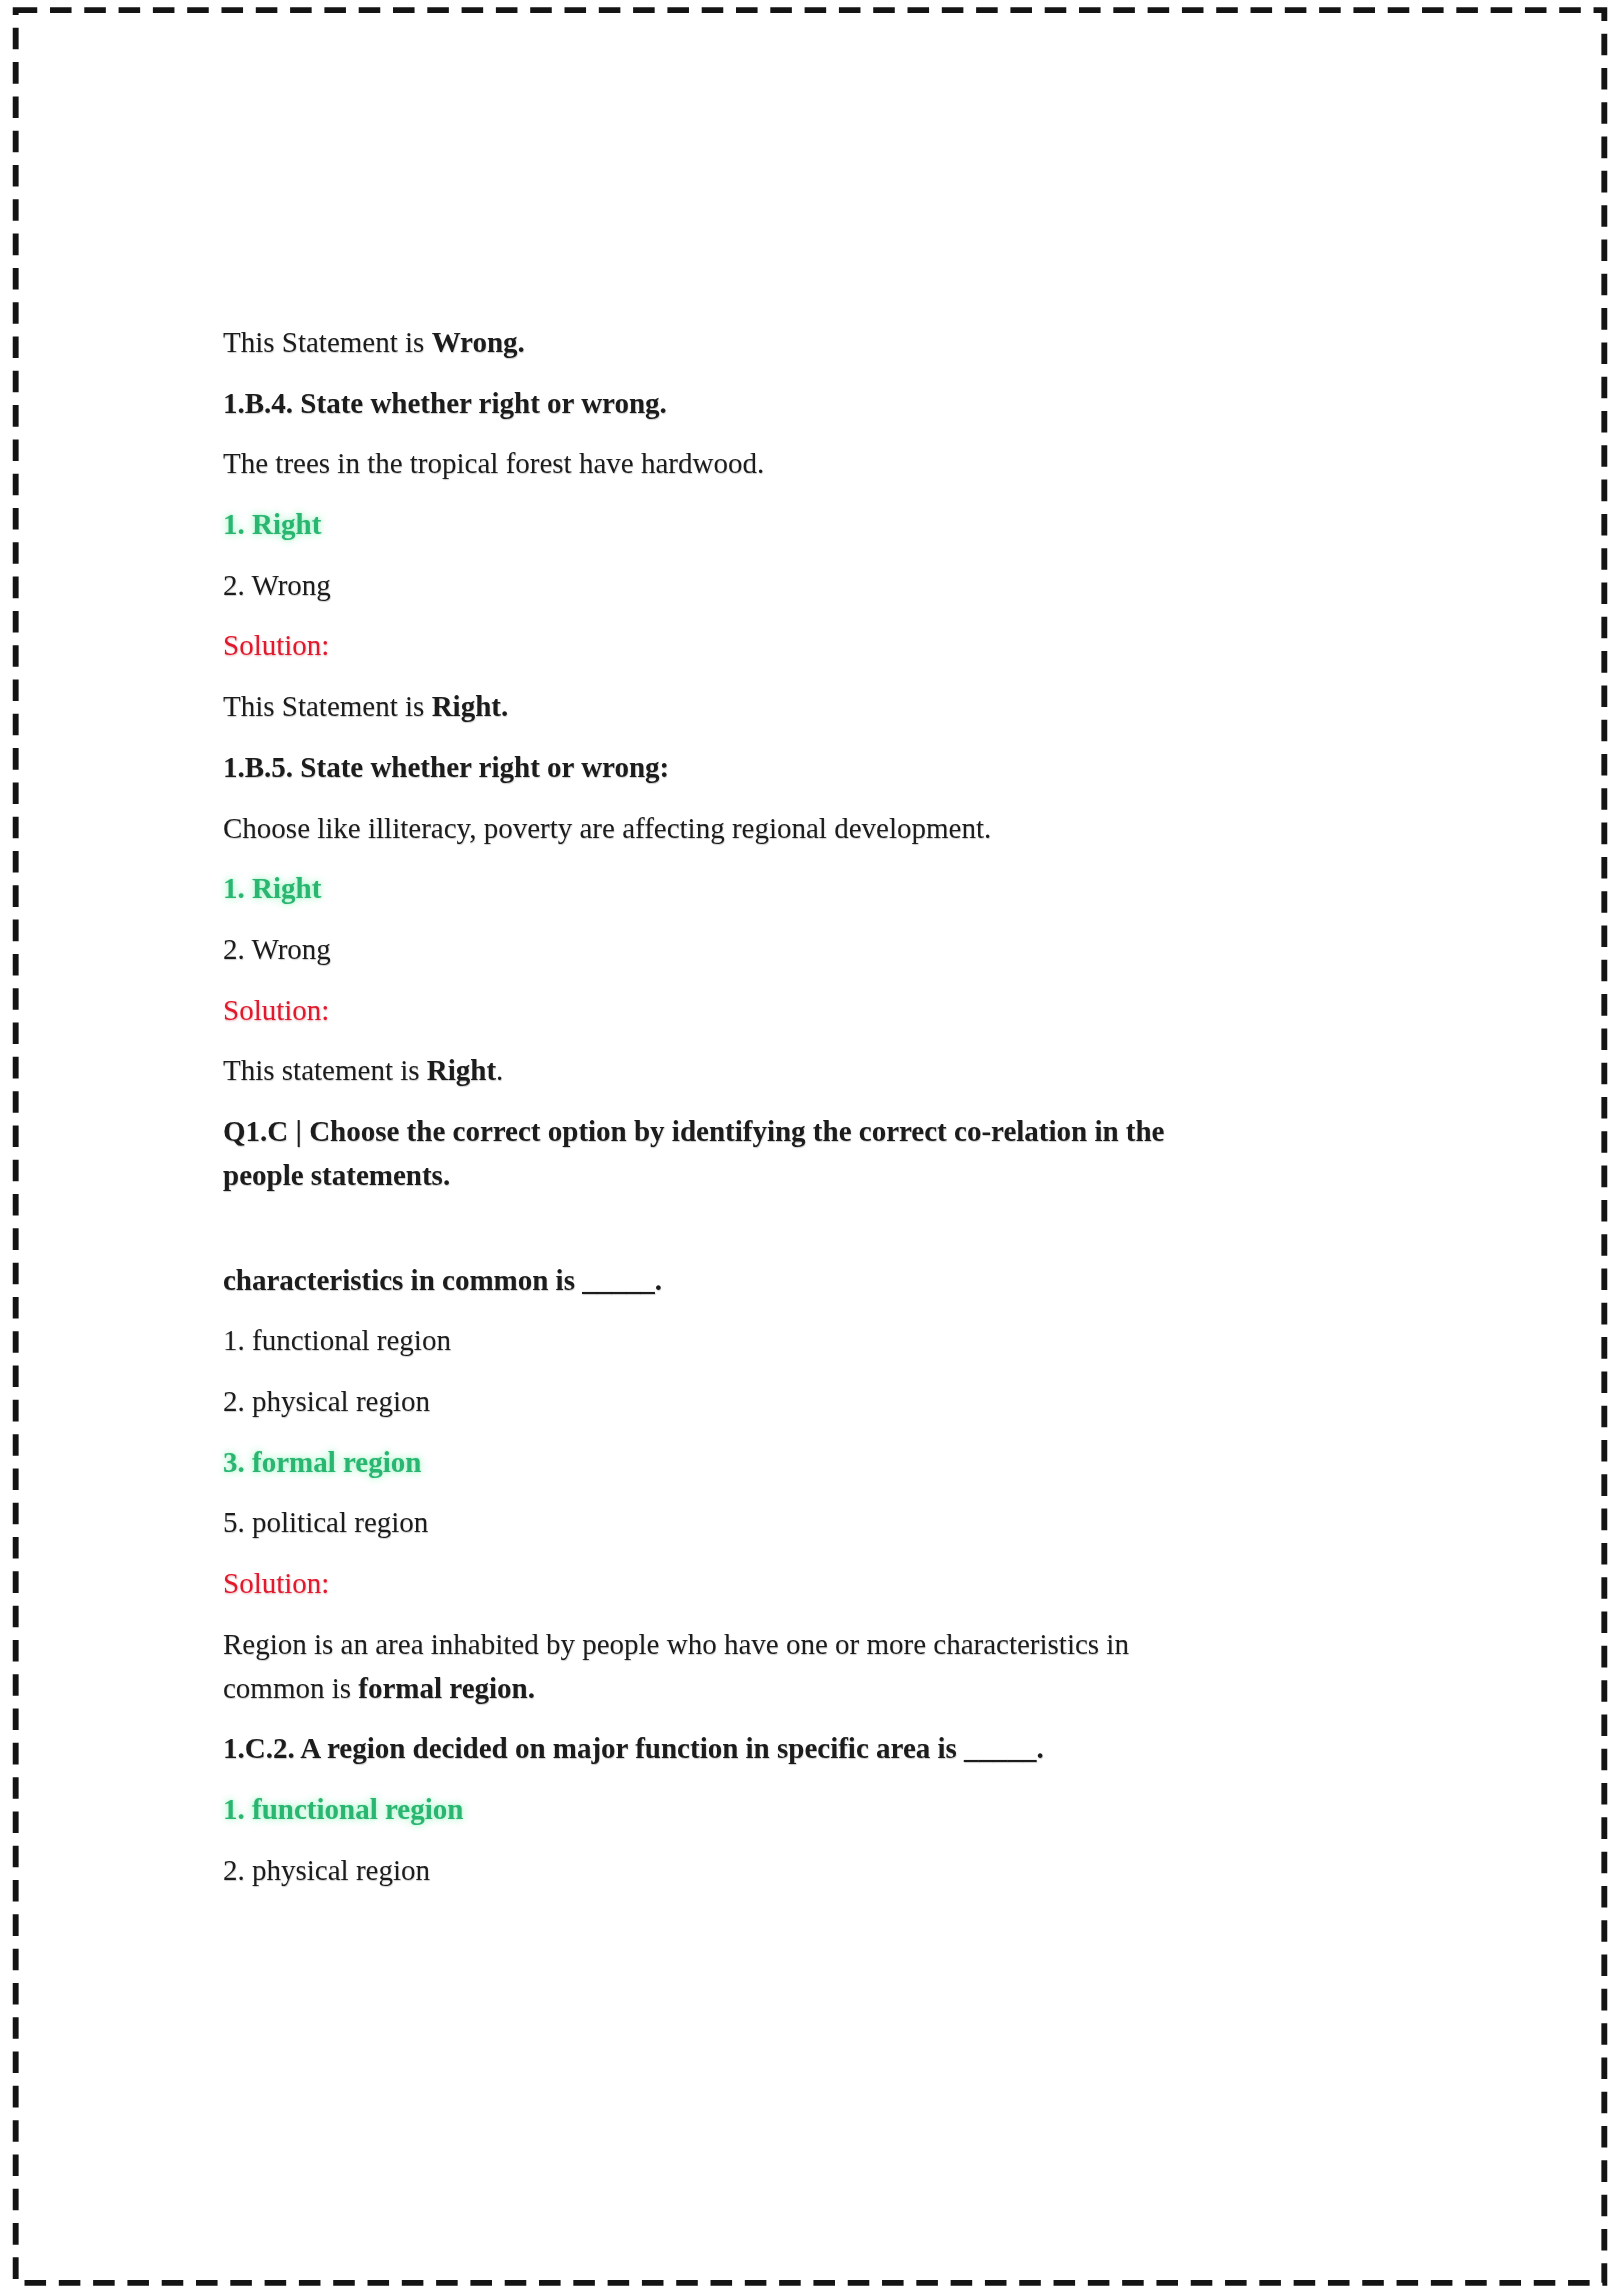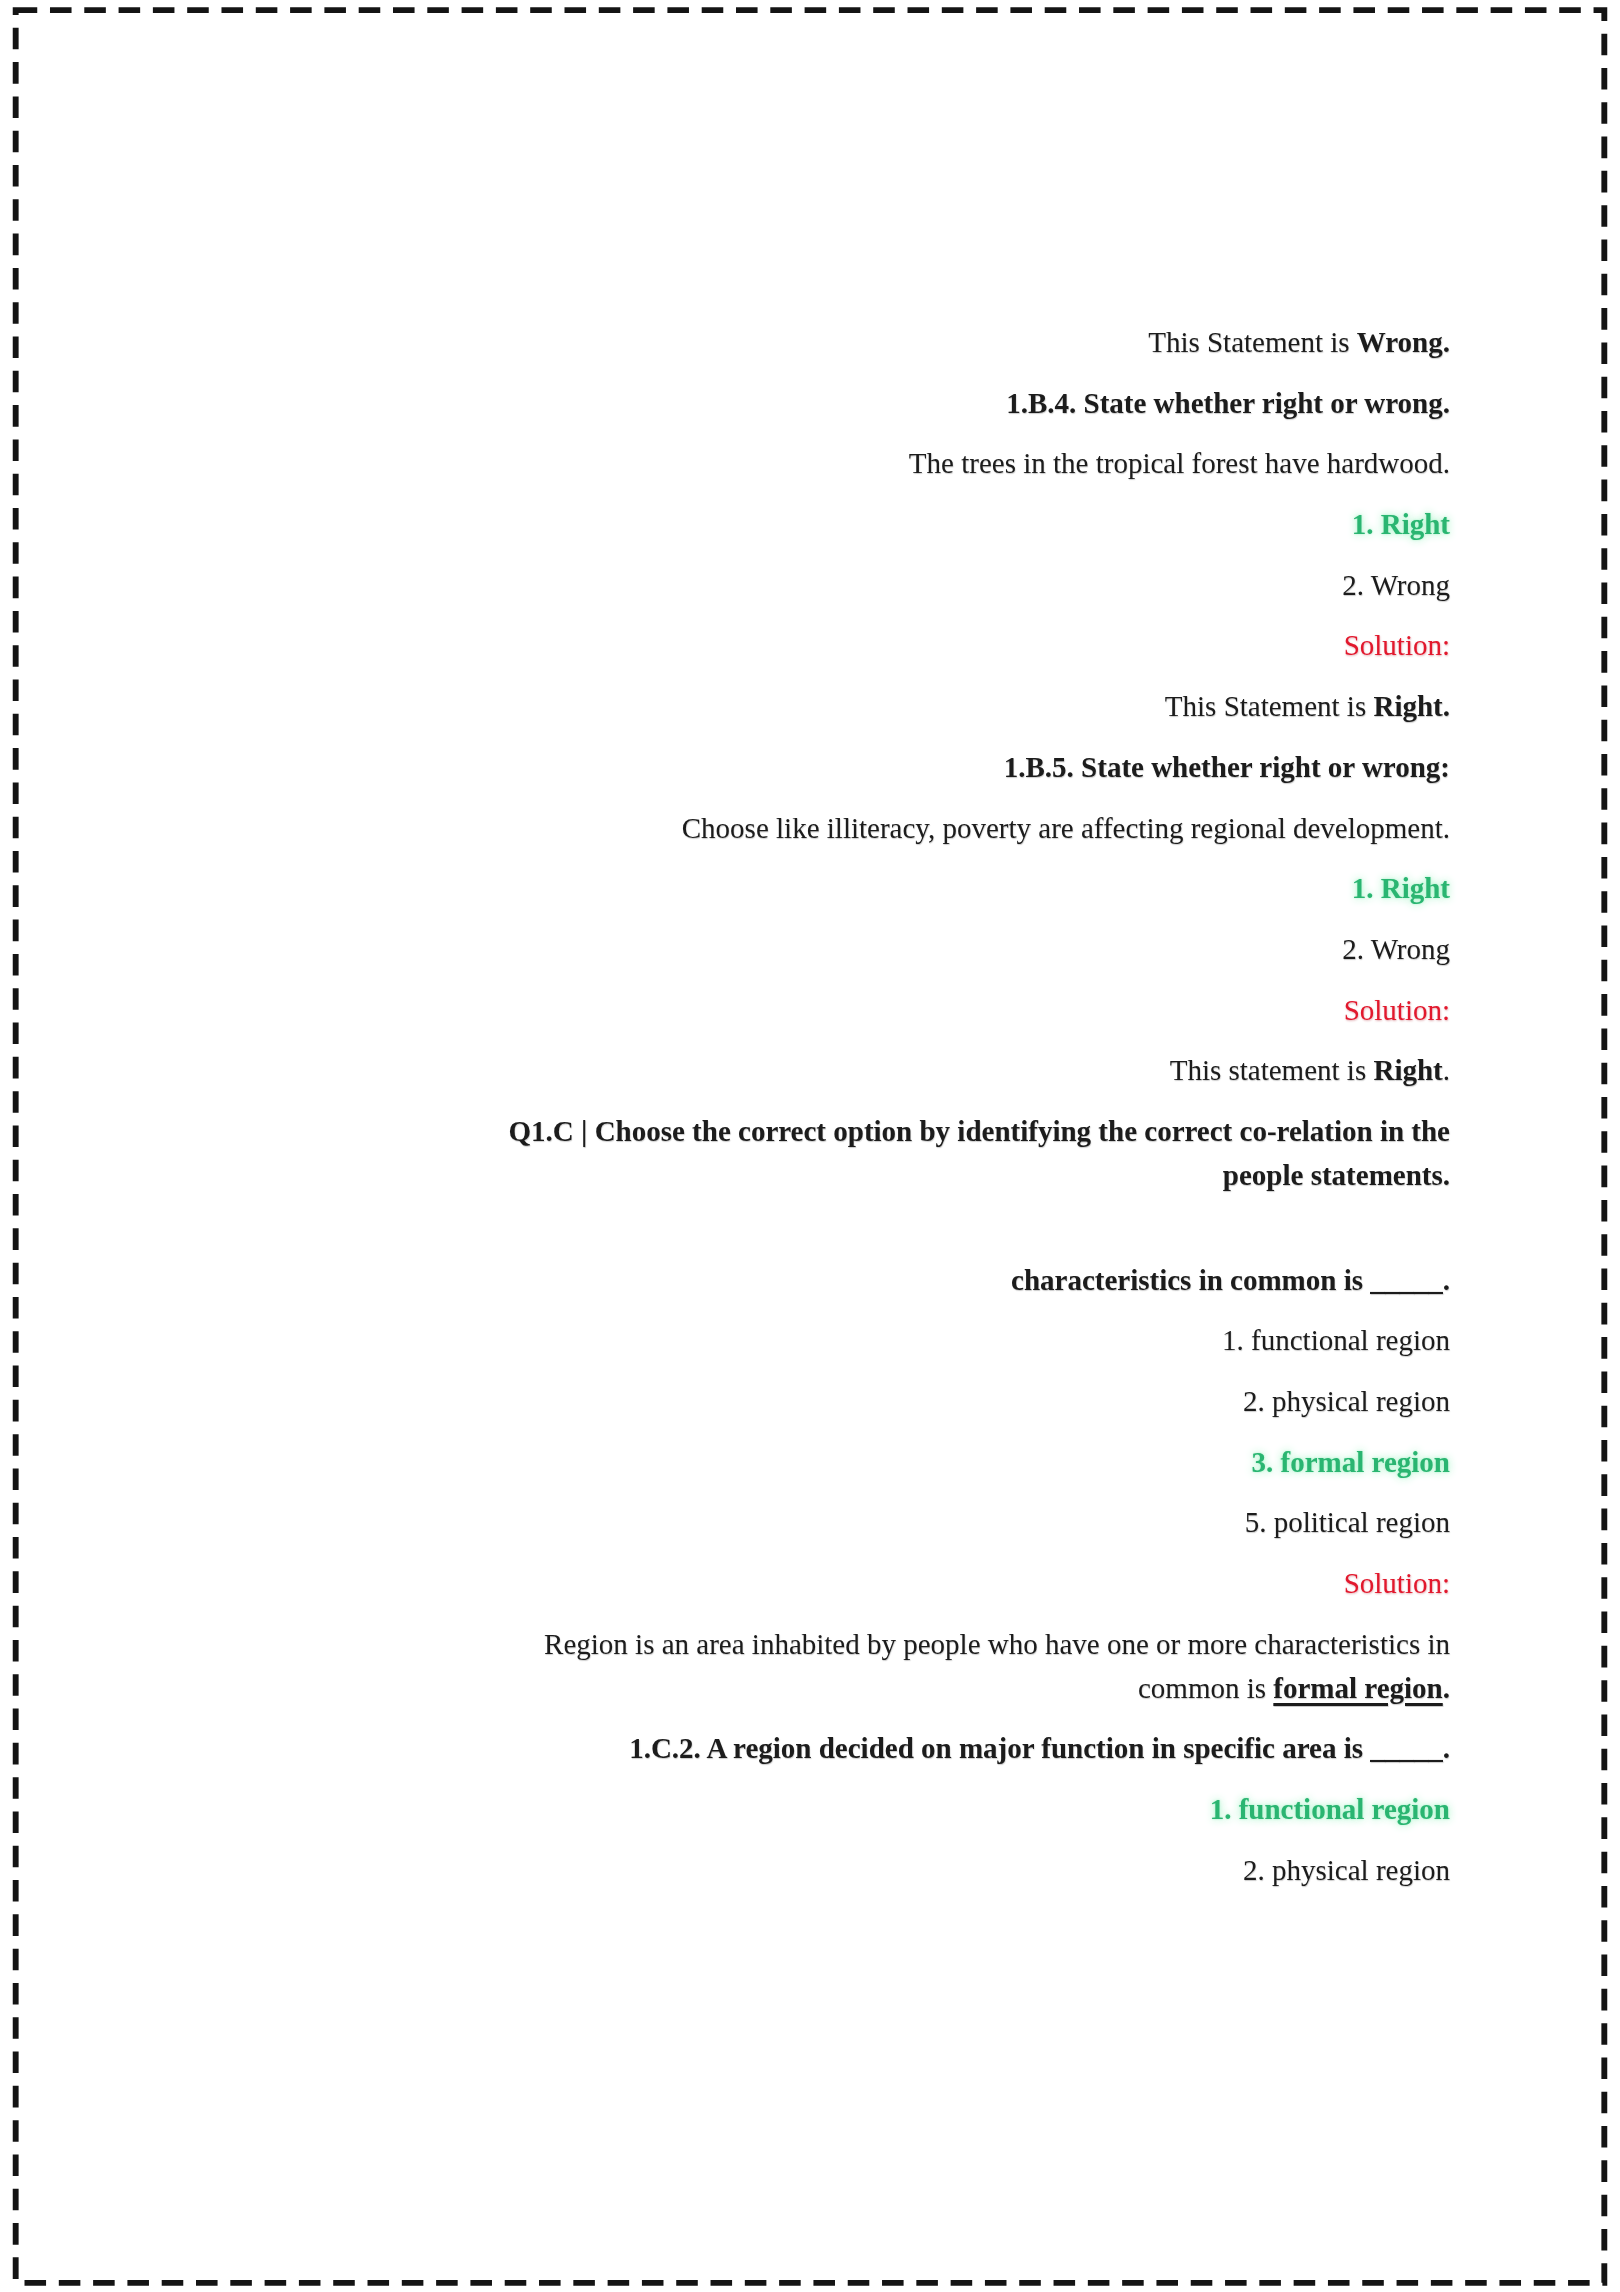--- a/index.html
+++ b/index.html
@@ -18,24 +18,23 @@
   .border-svg {
     position: absolute;
     left: 0;
     top: 0;
     width: 1620px;
     height: 2293px;
     pointer-events: none;
   }
   .content {
     position: absolute;
-    left: 235px;
+    left: 223px;
     top: 320px;
     width: 1215px;
-    text-align: right;
   }
   .block {
     margin: 0 0 16.7px 0;
     font-size: 29px;
     line-height: 44px;
     color: var(--text-color, #1c1c1c);
     text-shadow: 0.5px 1px 1px rgba(40,40,40,0.25);
   }
   .seg-n { font-weight: normal; }
   .seg-b { font-weight: bold; }
@@ -44,21 +43,20 @@
     color: var(--green, #2ab571);
     text-shadow: 0 0 8.8px rgba(150,242,190,0.95), 0 0 2px rgba(120,230,170,0.6);
   }
   .seg-r {
     font-weight: normal;
     color: var(--red, #e2182d);
     text-shadow: 0.5px 1px 2px rgba(170,20,35,0.35);
   }
   .seg-bu {
     font-weight: bold;
-    text-decoration: underline;
     text-decoration-thickness: 2.9px;
     text-underline-offset: 4.9px;
   }
 </style>
 </head>
 <body>
 
 <div class="page" style="background: rgb(255, 255, 255);">
   <svg class="border-svg" xmlns="http://www.w3.org/2000/svg" width="1620" height="2293" viewBox="0 0 1653 2339">
     <rect id="border-rect" fill="none" stroke="#141414" stroke-width="6" stroke-dasharray="22 13" x="16" y="10" width="1621" height="2319"></rect>

